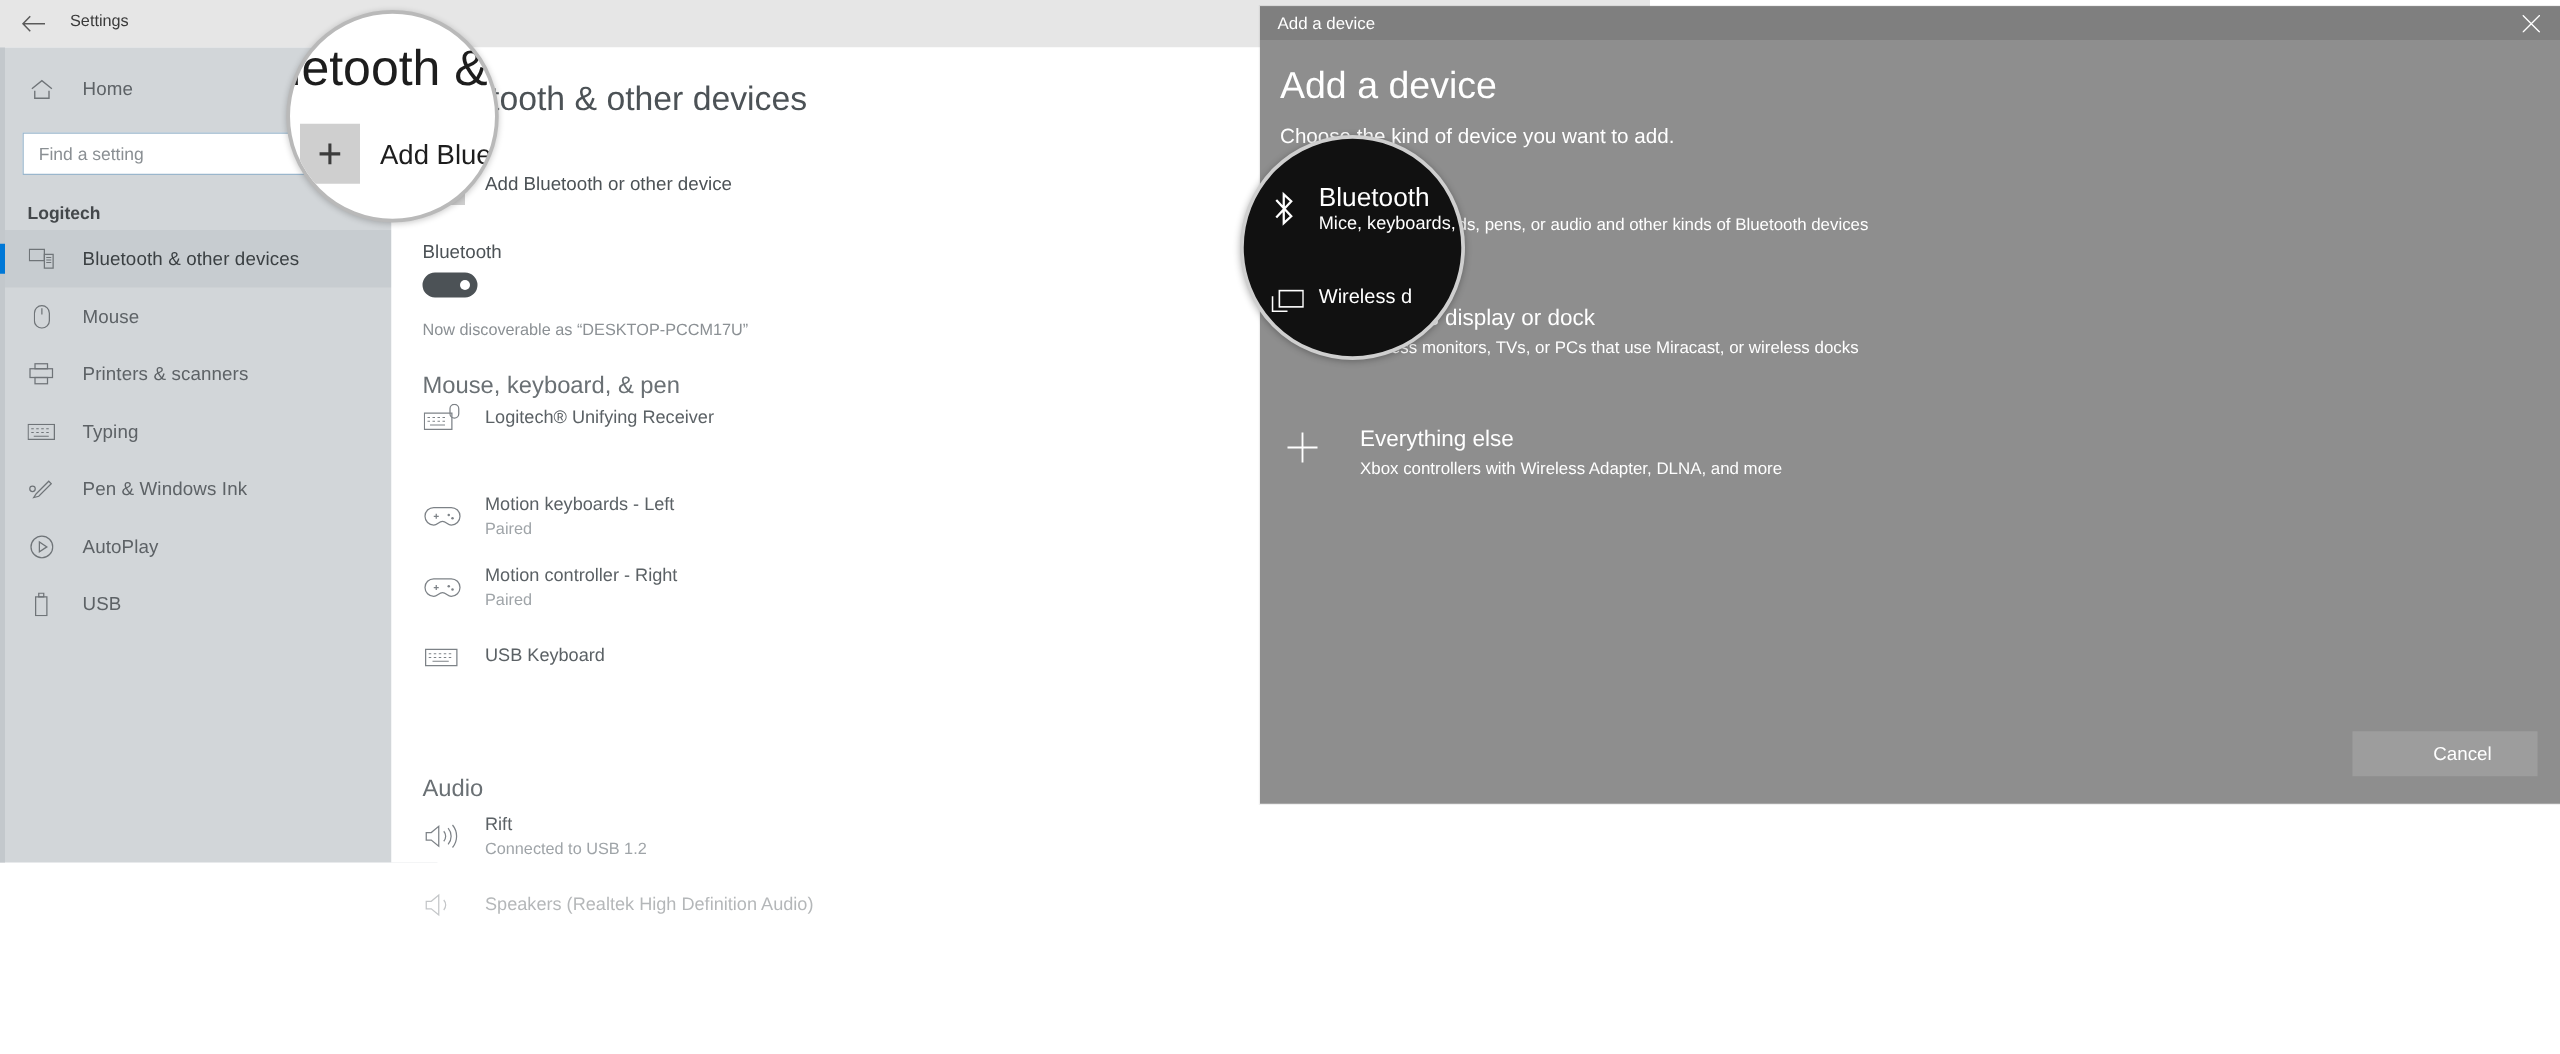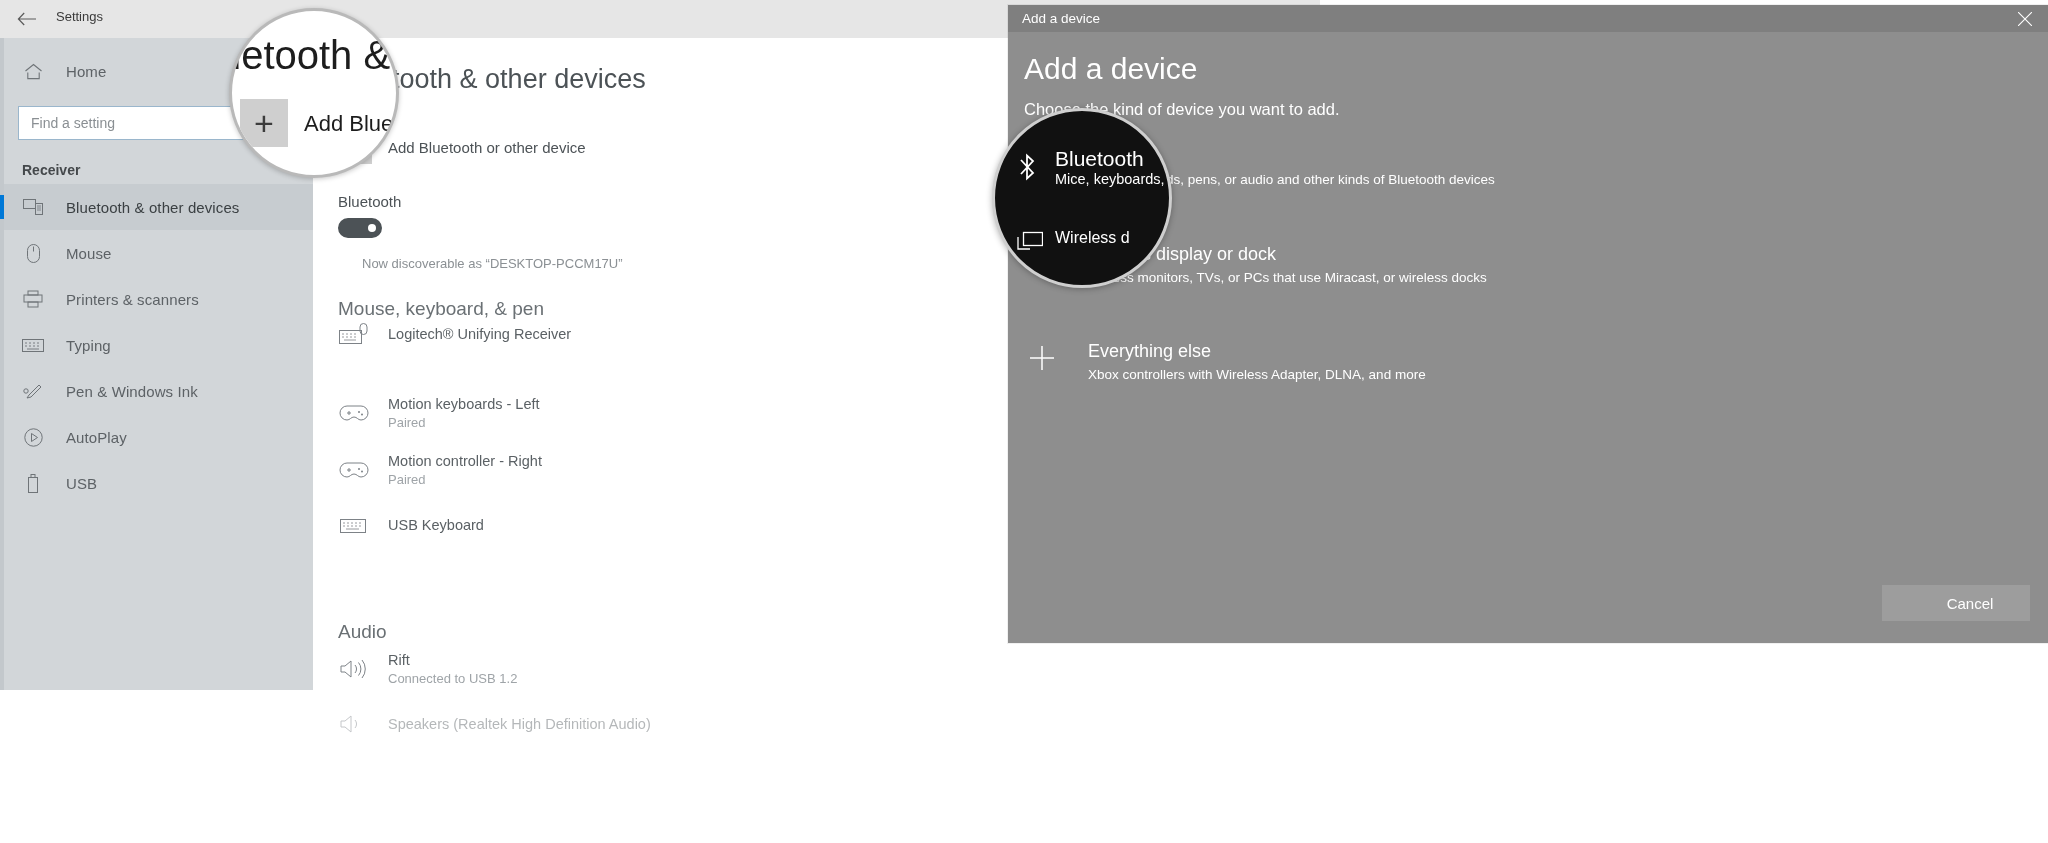--- a/index.html
+++ b/index.html
@@ -75,21 +75,21 @@
   .page-title { position:absolute; left:25px; top:26px; font-size:27px; color:#4c5256; font-weight:400; }
 
   .add-row { position:absolute; left:25px; top:92px; display:flex; align-items:center; gap:16px; }
   .plus-box { width:34px; height:34px; background:#cfcfcf; display:flex; align-items:center; justify-content:center; color:#4a4a4a; font-size:25px; line-height:1; }
   .add-label { font-size:15px; color:#4c5256; }
 
   .bt-toggle-block { position:absolute; left:25px; top:155px; }
   .bt-toggle-label { font-size:15px; color:#4c5256; }
   .toggle { margin-top:8px; width:44px; height:20px; border:2px solid #4c5256; border-radius:10px; position:relative; background:#4c5256; }
   .toggle .knob { position:absolute; right:4px; top:4px; width:8px; height:8px; border-radius:50%; background:#fff; }
-  .discoverable { position:absolute; left:25px; top:218px; font-size:13px; color:#8b9094;margin-left:24px; }
+  .discoverable { position:absolute; left:25px; top:218px; font-size:13px; color:#8b9094; }
 
   .group-head { position:absolute; left:25px; font-size:19px; color:#6a7074; }
   .dev-row { position:absolute; display:flex; align-items:center; gap:18px; }
   .dev-icon { width:32px; height:28px; display:flex; align-items:center; justify-content:center; color:#7d8287; flex:0 0 32px; }
   .dev-name { font-size:14.5px; color:#5b6165; line-height:1.3; }
   .dev-sub { font-size:13px; color:#9fa4a8; line-height:1.3; margin-top:1px; }
 
   
   .info-col { position:absolute; left:735px; top:70px; width:215px; }
   .info-head { font-size:14px; color:#4c5256; margin-bottom:7px; }
@@ -192,21 +192,21 @@
       <div class="search-wrap">
         <input type="text" placeholder="Find a setting" style="">
         <span class="search-ic">
           <svg width="14" height="14" viewBox="0 0 14 14">
               <circle cx="5.6" cy="5.6" r="4.4" fill="none" stroke="#7b8084" stroke-width="1"></circle>
               <path d="M9 9l4 4.4" stroke="#7b8084" stroke-width="1"></path>
             </svg>
         </span>
       </div>
 
-      <div class="sb-section-title">Receiver</div>
+      <div class="sb-section-title">Logitech</div>
 
       <div class="sb-item selected">
         <span class="ic">
           <svg width="21" height="18" viewBox="0 0 21 18">
               <rect x="0.5" y="1.5" width="12" height="9" fill="none" stroke="#6f7478" stroke-width="1"></rect>
               <rect x="12.5" y="5.5" width="7" height="11" fill="none" stroke="#6f7478" stroke-width="1"></rect>
               <path d="M14 8h4M14 10h4M14 12h4" stroke="#6f7478" stroke-width=".8"></path>
             </svg>
         </span>
         <span class="lbl">Bluetooth &amp; other devices</span>

